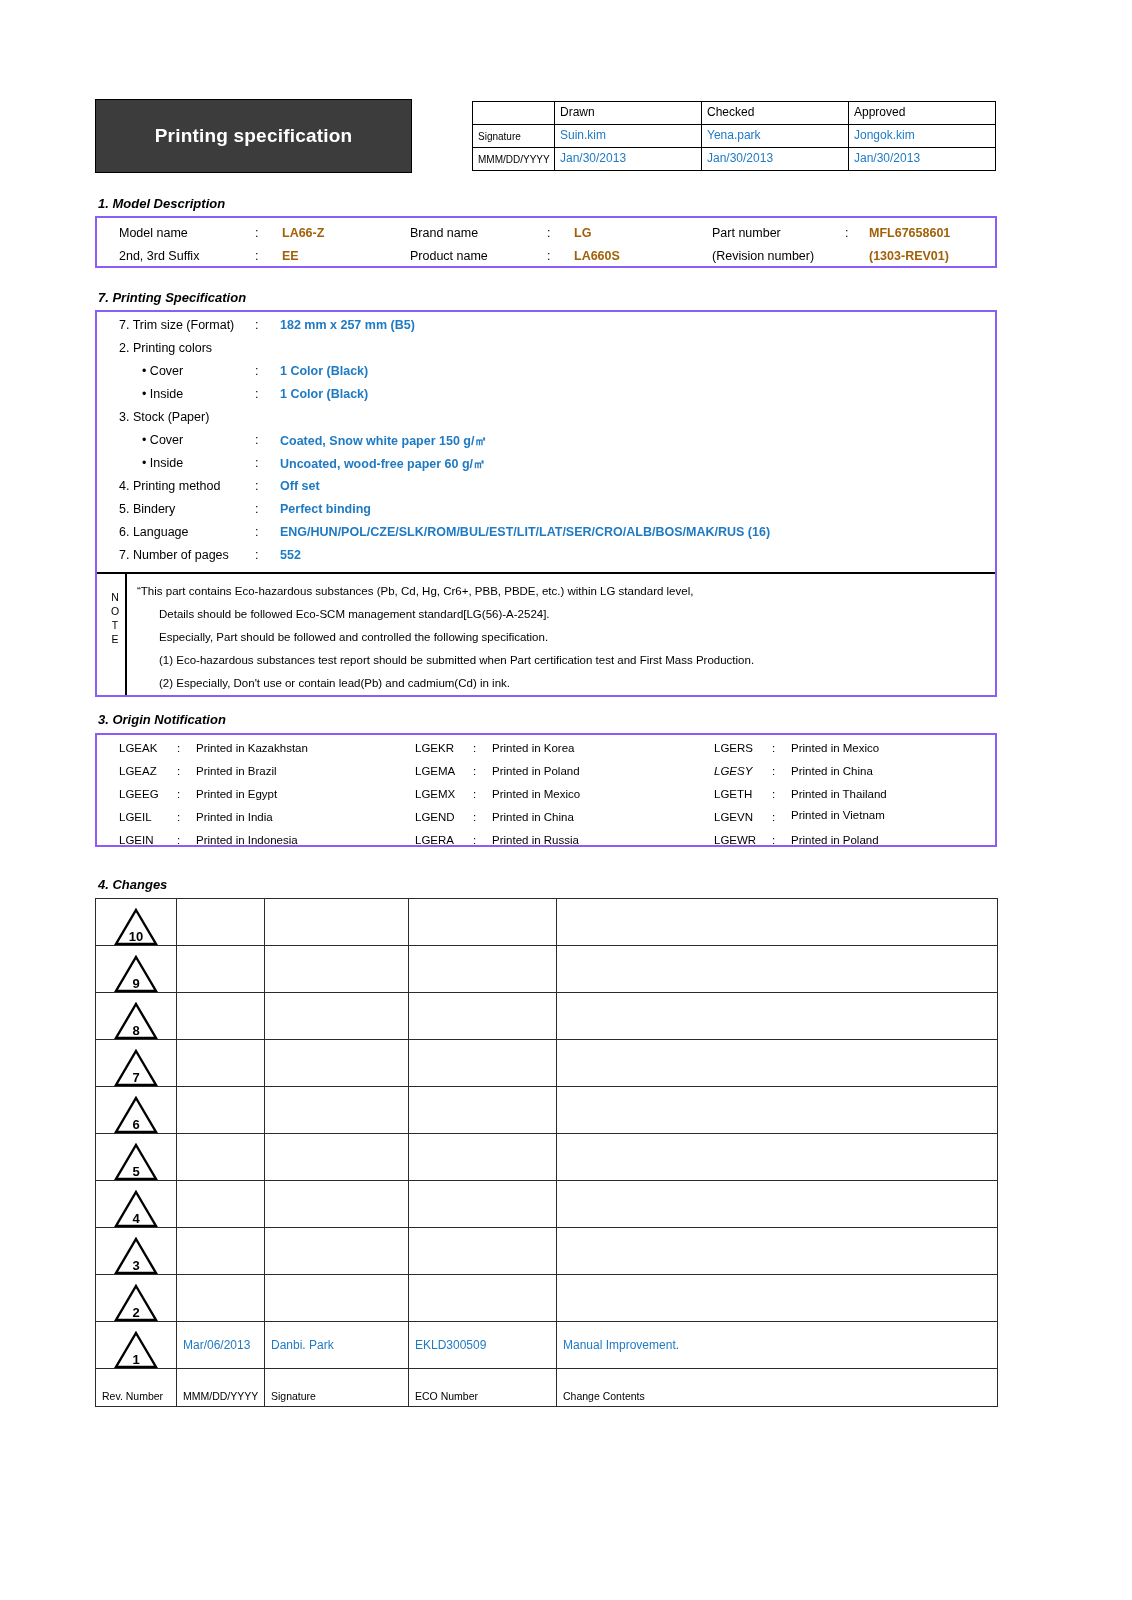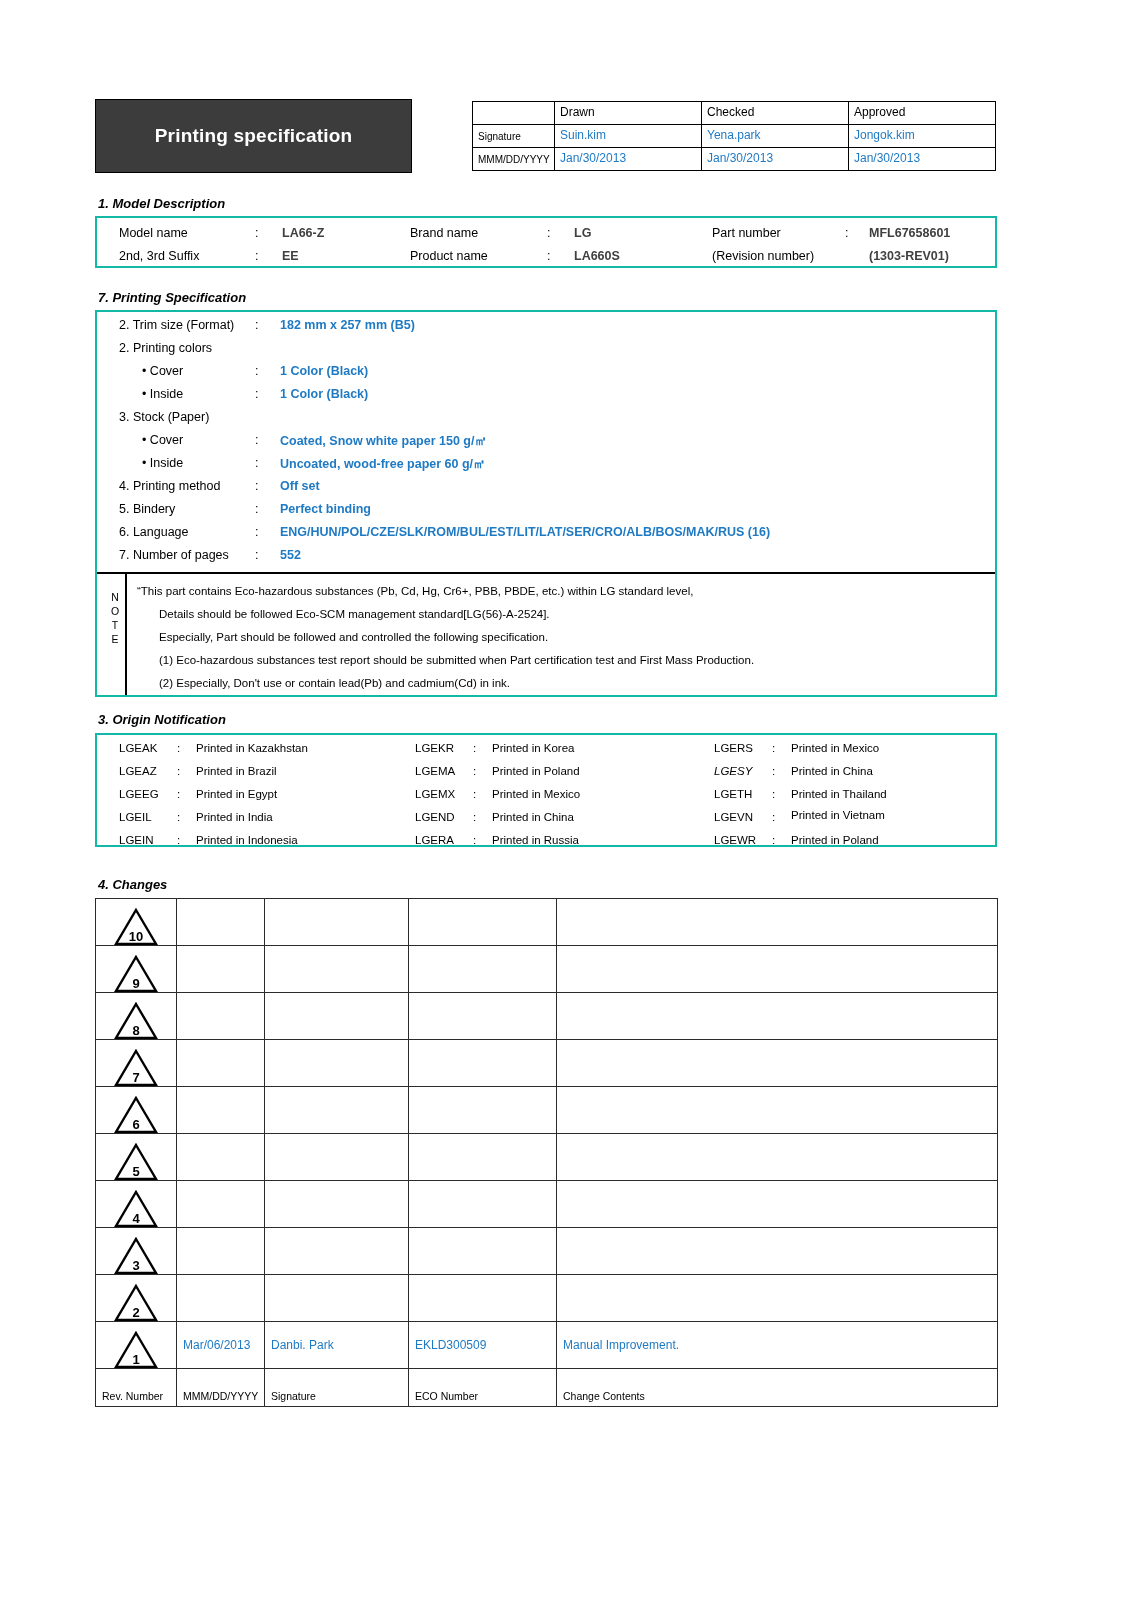--- a/index.html
+++ b/index.html
@@ -79,37 +79,37 @@
     font-weight: bold;
     left: 98px;
     font-style: italic;
   }
 
   
   .boxed {
     position: absolute;
     left: 95px;
     box-sizing: border-box;
-    border: 2px solid #14b8a6;
+    border: 2px solid #8b5cf6;
   }
 
   
   #model-box { top: 216px; width: 902px; height: 52px; }
   .md-grid {
     position: relative;
     width: 100%;
     height: 100%;
   }
   .md-cell {
     position: absolute;
     font-size: 12.5px;
     white-space: nowrap;
     line-height: 1;
   }
-  .md-cell.v { color: #404040; font-weight: bold; }
+  .md-cell.v { color: #a16207; font-weight: bold; }
   .md-r1 { top: 9px; }
   .md-r2 { top: 32px; }
   .md-c1 { left: 22px; }
   .md-c1c { left: 158px; }
   .md-c1v { left: 185px; }
   .md-c2 { left: 313px; }
   .md-c2c { left: 450px; }
   .md-c2v { left: 477px; }
   .md-c3 { left: 615px; }
   .md-c3c { left: 748px; }
@@ -314,21 +314,21 @@
       <span class="md-cell md-r2 md-c3v v">(1303-REV01)</span>
     </div>
   </div>
 
   <div class="sec-head" style="top:290px;">7. Printing Specification</div>
 
   <div class="boxed" id="spec-box">
     <div class="spec-inner">
 
       <div class="spec-row" style="top:6px;">
-        <span class="spec-label">2. Trim size (Format)</span>
+        <span class="spec-label">7. Trim size (Format)</span>
         <span class="spec-colon">:</span>
         <span class="spec-value">182 mm x 257 mm (B5)</span>
       </div>
 
       <div class="spec-row" style="top:29px;">
         <span class="spec-label">2. Printing colors</span>
       </div>
 
       <div class="spec-row" style="top:52px;">
         <span class="spec-label sub">• Cover</span>

